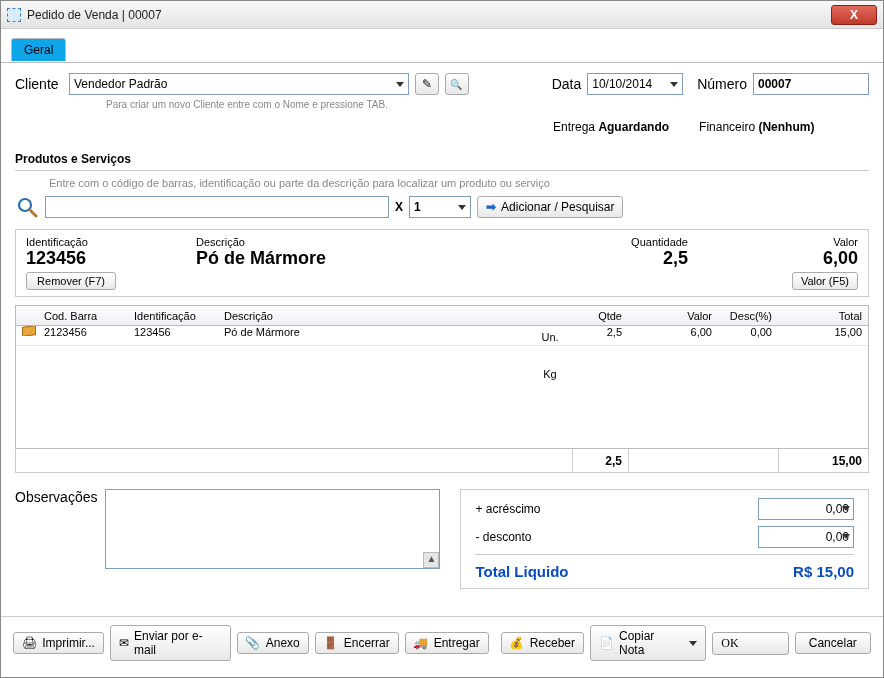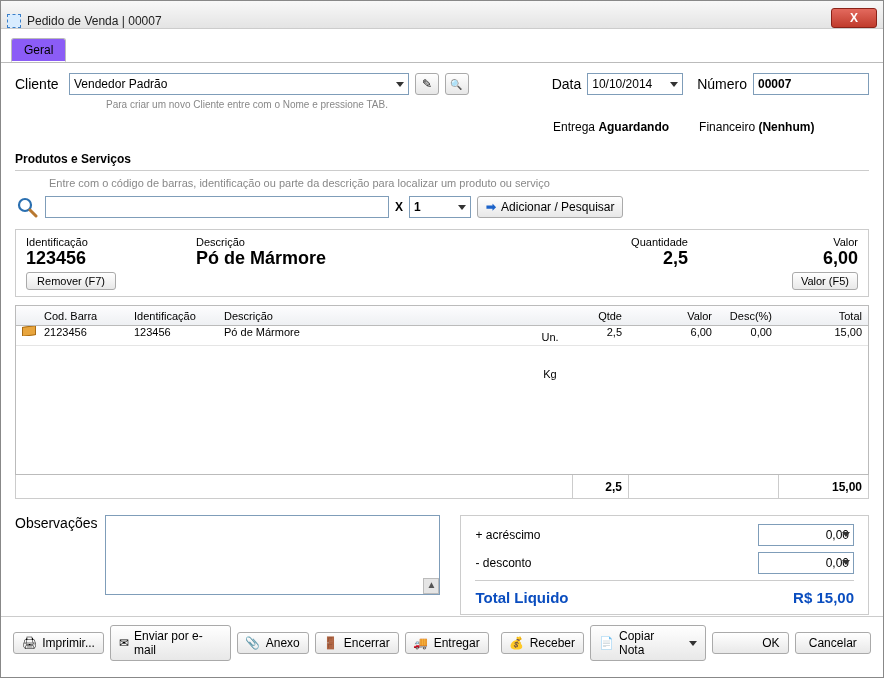--- a/index.html
+++ b/index.html
@@ -14,21 +14,21 @@
       height: 678px;
       background: #fff;
       border: 1px solid #888;
       position: relative;
     }
     .titlebar {
       height: 28px;
       background: linear-gradient(#f8f8f8, #e4e4e4);
       border-bottom: 1px solid #ccc;
       display: flex;
-      align-items: flex-end;
+      align-items: center;
       padding: 0 6px;
     }
     .titlebar-icon {
       width: 14px; height: 14px;
       margin-right: 6px;
       border: 1px dashed #3a7fc9;
       background: #d8ecff;
     }
     .titlebar-text { flex: 1; font-size: 12px; color: #222; }
     .close-btn {
@@ -43,21 +43,21 @@
       cursor: pointer;
     }
     .tab-strip {
       margin-top: 8px;
       padding-left: 10px;
       border-bottom: 1px solid #bbb;
       height: 26px;
     }
     .tab {
       display: inline-block;
-      background: #8b5cf6;
+      background: #0ea5e9;
       border: 1px solid #bbb;
       border-bottom: 1px solid #fff;
       border-radius: 3px 3px 0 0;
       padding: 4px 12px;
       position: relative;
       top: 1px;
       cursor: pointer;
     }
     .content {
       padding: 10px 14px;
@@ -169,21 +169,21 @@
       border-radius: 3px;
       padding: 2px 8px;
       font-size: 11px;
       cursor: pointer;
       margin-top: 3px;
     }
     .table {
       width: 100%;
       border: 1px solid #bbb;
       margin-top: 8px;
-      height: 170px;
+      height: 144px;
       overflow: hidden;
       display: flex; flex-direction: column;
     }
     .th-row, .td-row {
       display: flex;
       font-size: 11px;
       border-bottom: 1px solid #e5e5e5;
     }
     .th-row {
       background: linear-gradient(#fdfdfe,#eef0f3);
@@ -438,21 +438,21 @@
     <div class="spacer"></div>
     <div class="btn">
         <span>💰</span>
         <span>Receber</span>
       </div>
     <div class="btn">
         <span>📄</span>
         <span>Copiar Nota</span>
         <span class="dd-arrow"></span>
       </div>
-    <div class="btn" style="width:78px;justify-content:flex-end;">
+    <div class="btn" style="width:78px;justify-content:flex-start;font-family:Liberation Serif, serif;">
         <span>OK</span>
       </div>
     <div class="btn" style="width:78px;justify-content:center;">
         <span>Cancelar</span>
       </div>
   </div>
 
 </div>
 
 </body></html>

